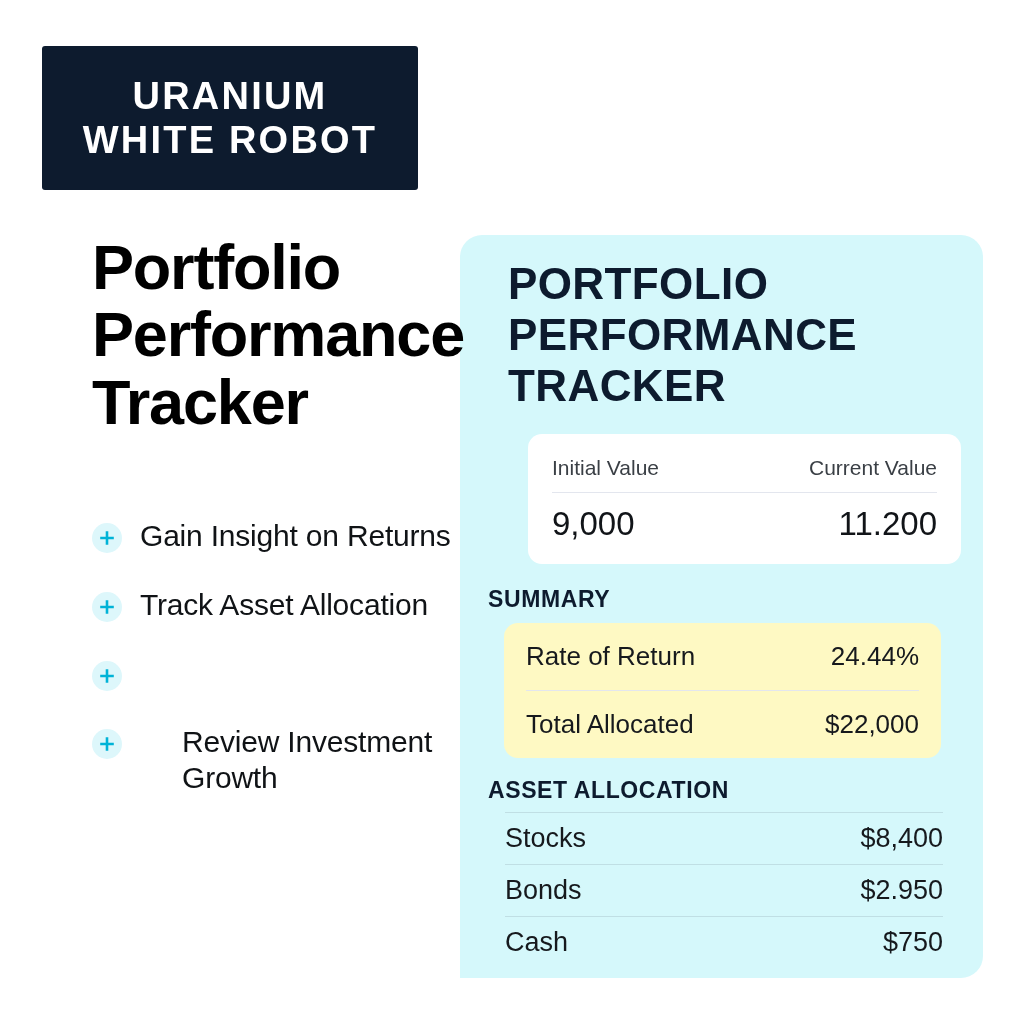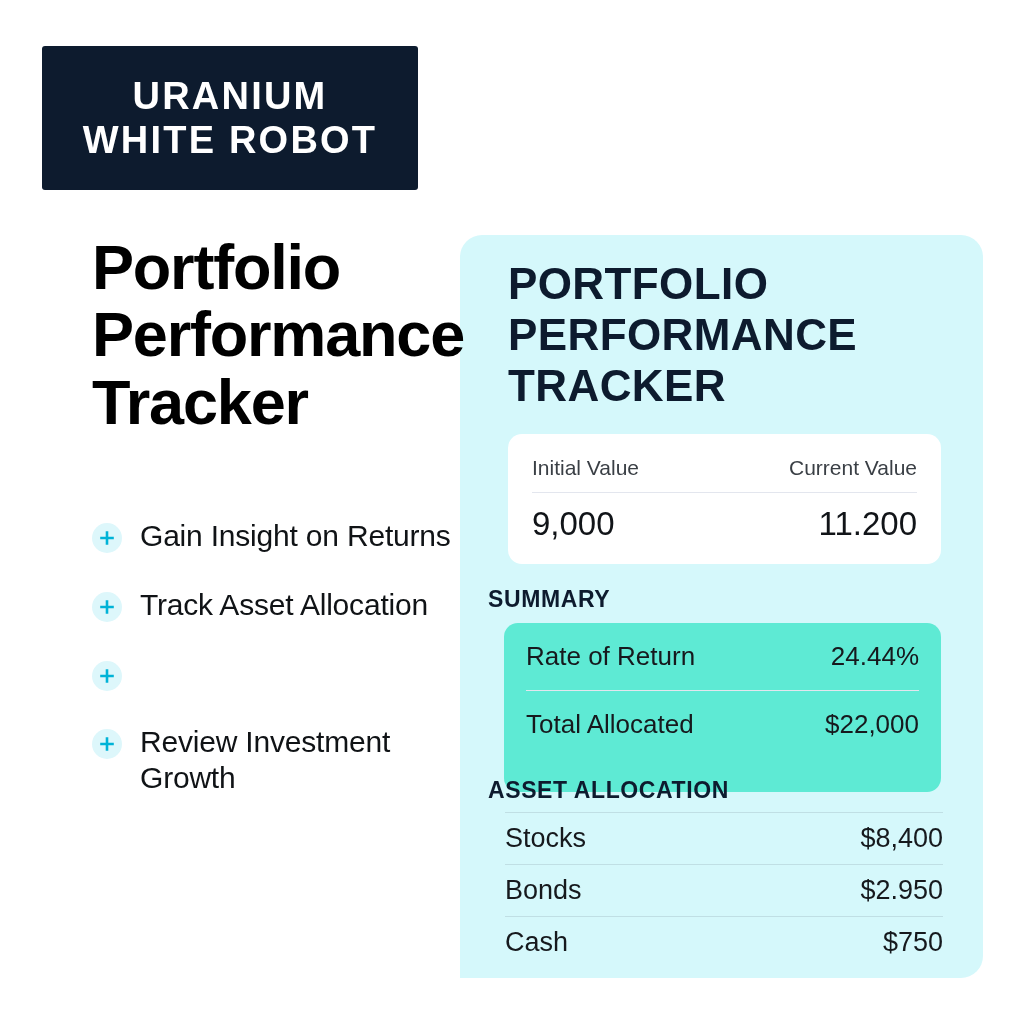--- a/index.html
+++ b/index.html
@@ -65,21 +65,21 @@
     font-size: 44px;
     font-weight: 600;
     line-height: 1.16;
     letter-spacing: 0.4px;
     z-index: 3;
   }
 
   
   .value-box {
     position: absolute;
-    left: 508px;
+    left: 528px;
     top: 434px;
     width: 433px;
     height: 130px;
     background: #ffffff;
     border-radius: 14px;
     box-sizing: border-box;
     padding: 22px 24px 0 24px;
     z-index: 4;
   }
   .value-head {
@@ -115,22 +115,22 @@
   }
   .section-head.summary { top: 586px; }
   .section-head.alloc   { top: 777px; }
 
   
   .summary-box {
     position: absolute;
     left: 504px;
     top: 623px;
     width: 437px;
-    height: 169px;
-    background: #5eead4;
+    height: 135px;
+    background: #fef9c3;
     border-radius: 14px;
     box-sizing: border-box;
     padding: 0 22px;
     z-index: 4;
   }
   .summary-row {
     height: 67px;
     display: flex;
     align-items: center;
     justify-content: space-between;
@@ -177,21 +177,21 @@
     left: 92px;
     top: 518px;
     width: 380px;
     z-index: 5;
   }
   .feature {
     display: flex;
     align-items: flex-start;
     margin-bottom: 33px;
   }
-  .feature:last-child { margin-bottom: 8px; }
+  .feature:last-child { margin-bottom: 8px; gap: 42px; }
   .plus-badge {
     flex: 0 0 auto;
     width: 30px;
     height: 30px;
     border-radius: 50%;
     background: #ddf7fb;
     display: flex;
     align-items: center;
     justify-content: center;
     margin-top: 5px;

